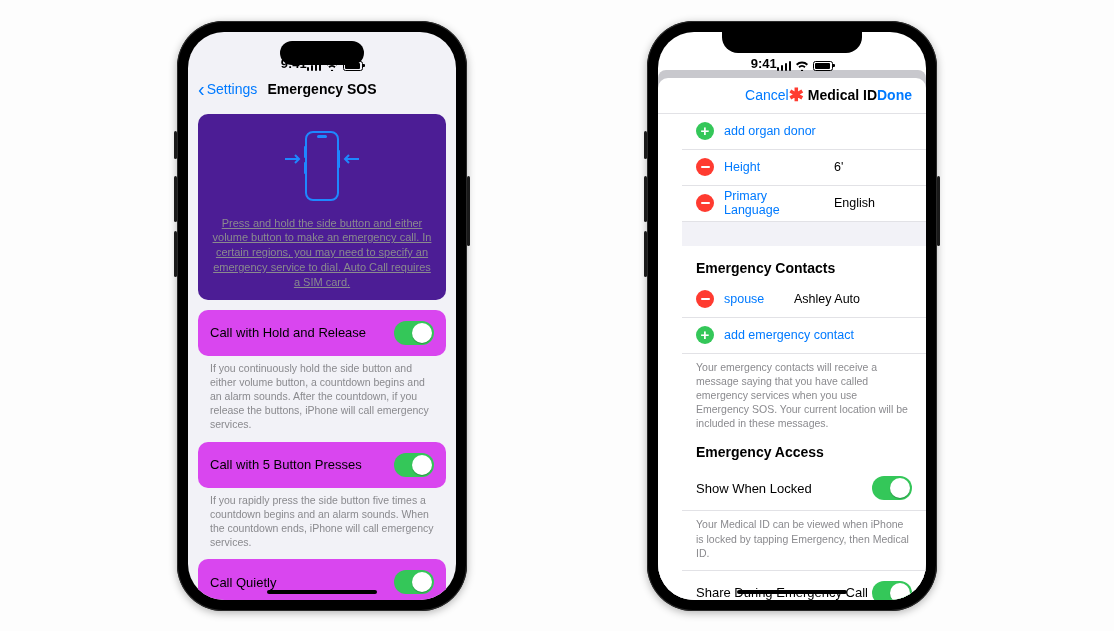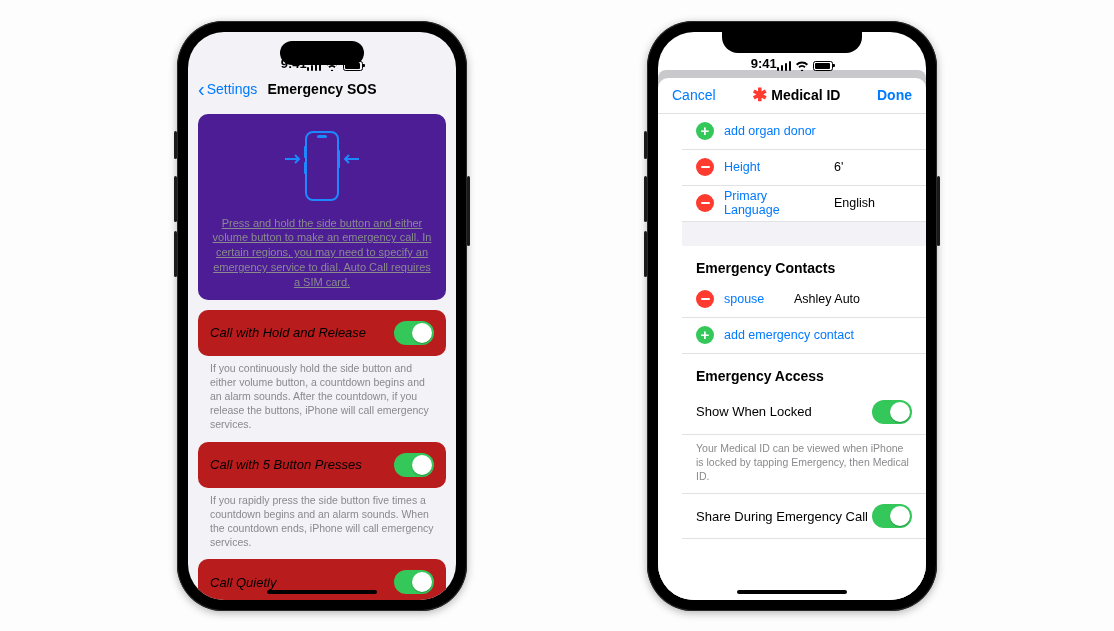--- a/index.html
+++ b/index.html
@@ -87,42 +87,42 @@
     position:absolute; top:74px; left:0; right:0; bottom:0;
     padding:8px 10px 14px; overflow:hidden; font-size:12px; color:#8a8a8e;
   }
   .card {
     background:#4c1d95; border-radius:10px; padding:14px 12px 10px;
     text-align:center; line-height:1.35; color:#8a8a8e; font-size:11px;text-decoration:underline;
   }
   .illus { display:flex; justify-content:center; margin-bottom:10px; }
   .illus svg { width:90px; height:78px; }
   .row {
-    background:#b91c1c; border-radius:10px; padding:11px 12px;
+    background:#d946ef; border-radius:10px; padding:11px 12px;
     display:flex; align-items:center; justify-content:space-between;
-    font-size:13px; color:#000;font-style:italic;
+    font-size:13px; color:#000;
   }
   .foot { padding:5px 12px 0; font-size:10.5px; line-height:1.35; color:#8a8a8e; }
   .toggle {
     width:40px; height:24px; background:#34c759; border-radius:14px; position:relative; flex:none;
   }
   .toggle::after {
     content:''; position:absolute; top:2px; right:2px; width:20px; height:20px;
     background:#fff; border-radius:50%; box-shadow:0 1px 1px rgba(0,0,0,.25);
   }
   .mt10{margin-top:10px}
 
   
   .sheet {
     position:absolute; left:0; right:0; bottom:0; top:46px;
     background:#fff; border-radius:10px 10px 0 0;
     display:flex; flex-direction:column; overflow:hidden;
   }
   .sheetbar {
-    height:36px; display:flex; align-items:center; justify-content:space-between;
+    height:36px; display:flex; align-items:center; justify-content:flex-end;
     padding:0 14px; font-size:14px; border-bottom:0.5px solid #e2e2e6;
   }
   .sheetbar .link{ color:#007aff; }
   .sheetbar .done{ color:#007aff; font-weight:600; }
   .sheetbar .mtitle{ display:flex; align-items:center; gap:4px; font-weight:600; font-size:14px;}
   .asterisk{ color:#ff3b30; font-size:18px; line-height:0.5; font-weight:700;}
   .sheetbody{ flex:1; overflow:hidden; font-size:12.5px;margin-left:24px; }
   .listrow{
     display:flex; align-items:center; min-height:36px; padding:0 14px;
     border-bottom:0.5px solid #e2e2e6; gap:10px;
@@ -290,20 +290,21 @@
         <div class="grouptitle">Emergency Contacts</div>
         <div class="listrow">
           <span class="circle minus"></span>
           <span class="keycol" style="width:60px">spouse</span>
           <span class="valcol">Ashley Auto</span>
         </div>
         <div class="listrow">
           <span class="circle plus"></span>
           <span class="addlink">add emergency contact</span>
         </div>
+        <div class="caption">Your emergency contacts will receive a message saying that you have called emergency services when you use Emergency SOS. Your current location will be included in these messages.</div>
 
         <div class="grouptitle">Emergency Access</div>
         <div class="rowtoggle">
           <span>Show When Locked</span>
           <div class="toggle"></div>
         </div>
         <div class="caption">Your Medical ID can be viewed when iPhone is locked by tapping Emergency, then Medical ID.</div>
 
         <div class="rowtoggle" style="border-top:0.5px solid #e2e2e6; margin-top:10px">
           <span>Share During Emergency Call</span>

